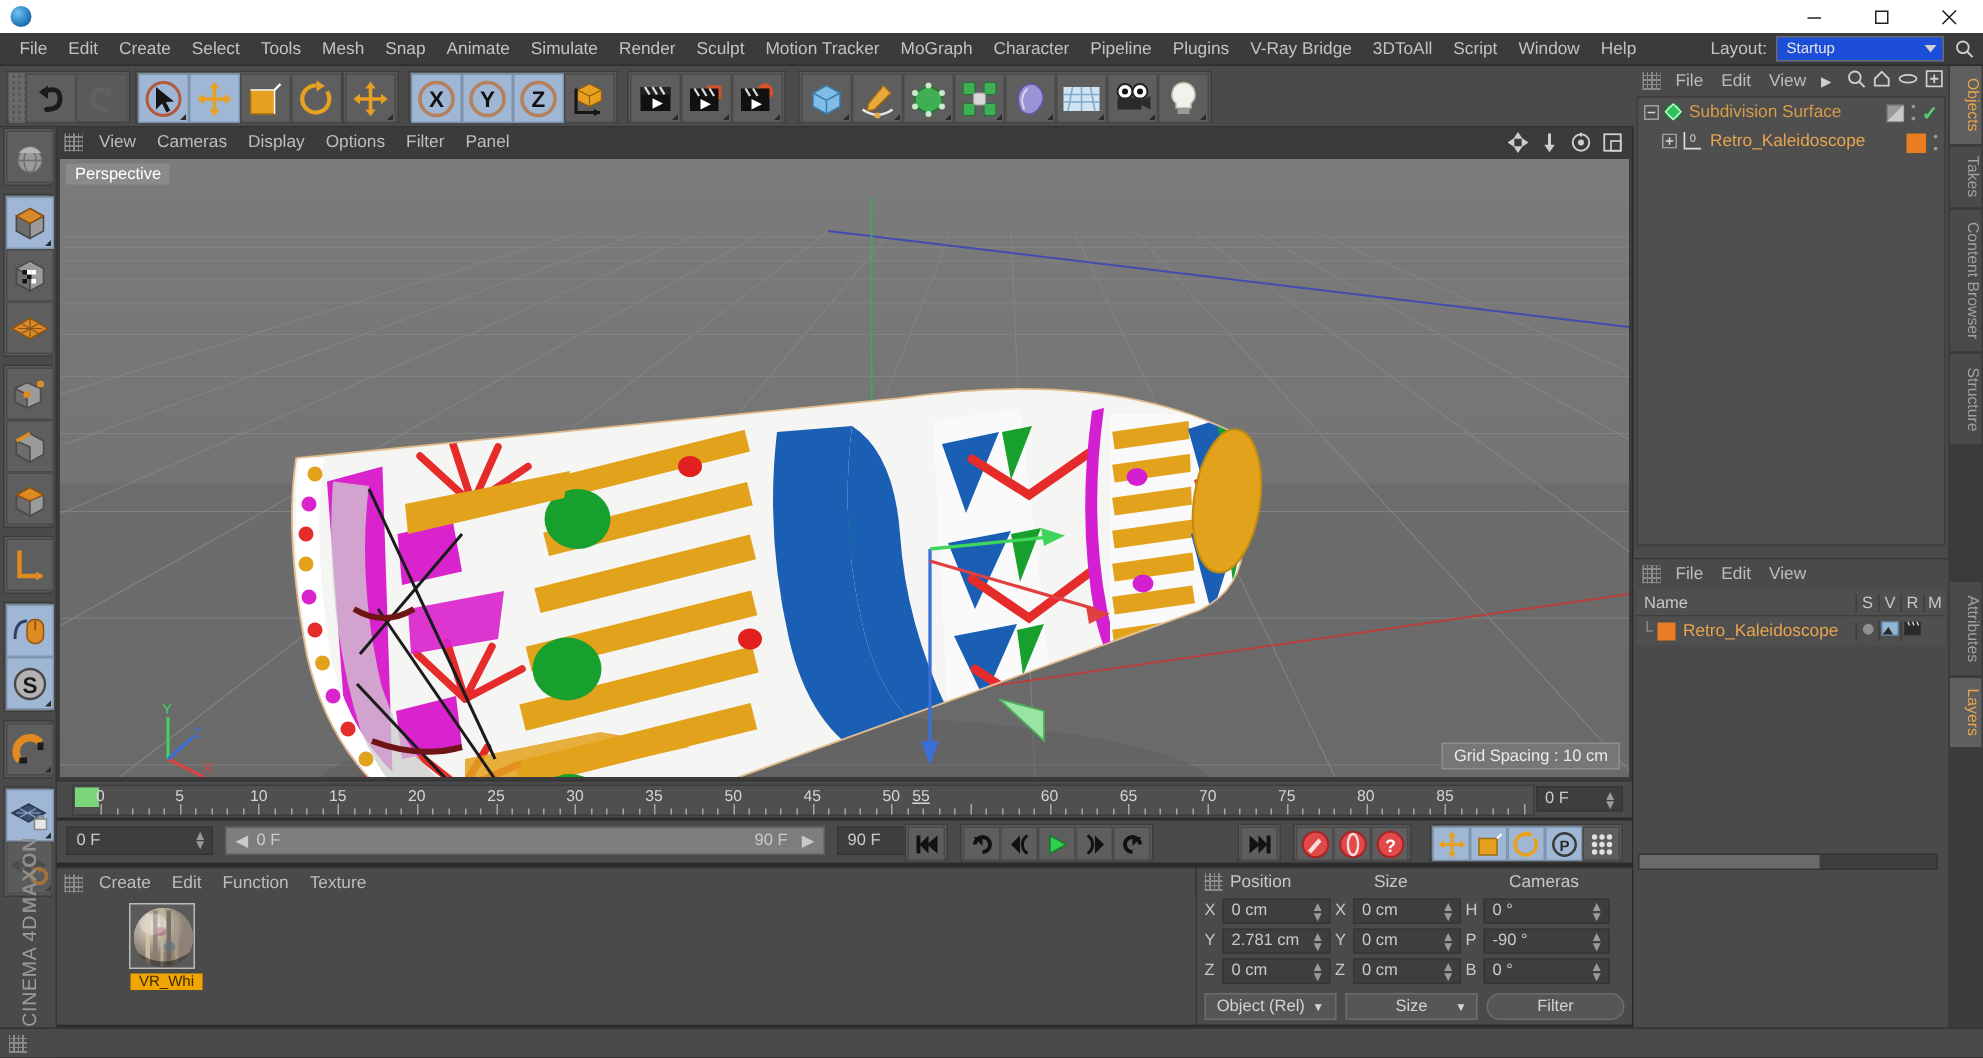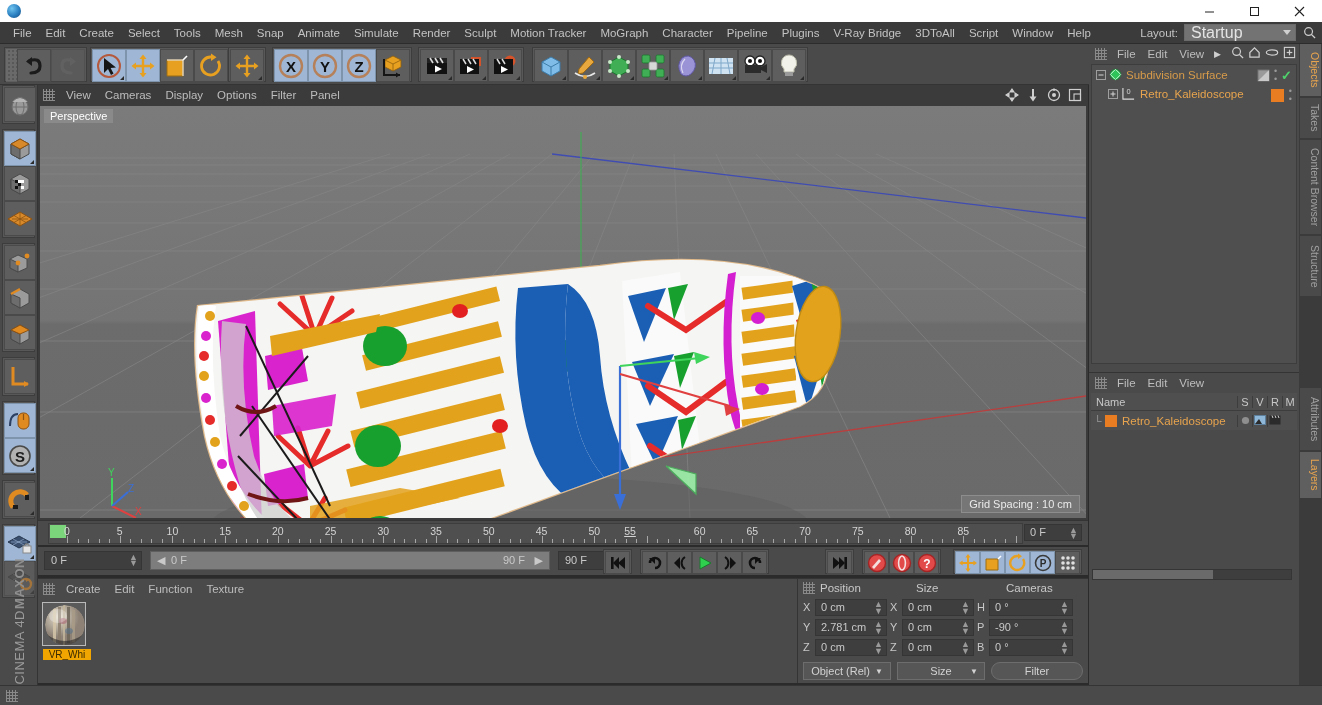--- a/index.html
+++ b/index.html
@@ -26,22 +26,22 @@
   
   .menubar{
     position:absolute; left:0; top:22px; width:1322px; height:22px;
     background:#3b3b3b; display:flex; align-items:center; padding-left:6px;
     border-bottom:1px solid #2c2c2c;
   }
   .menubar .mi{ padding:2px 7px; color:#c3c3c3; font-size:11.5px; white-space:nowrap; }
   .layout-box{ position:absolute; right:26px; top:2px; display:flex; align-items:center; gap:6px; }
   .layout-box .lbl{ color:#c3c3c3; font-size:11.5px; }
   .layout-sel{
-    width:112px; height:17px; background:#737373; border:1px solid #6b6b6b;
-    display:flex; align-items:center; padding-left:6px; color:#e4e4e4; font-size:16px;
+    width:112px; height:17px; background:#1d4ed8; border:1px solid #6b6b6b;
+    display:flex; align-items:center; padding-left:6px; color:#e4e4e4; font-size:10px;
     position:relative;
   }
   .layout-sel .arw{ position:absolute; right:4px; top:5px; width:0;height:0;
     border-left:4px solid transparent;border-right:4px solid transparent;border-top:5px solid #cfcfcf;}
   .mag-icon{ position:absolute; right:6px; top:4px; width:13px; height:13px; }
 
   
   .toolbar{
     position:absolute; left:0; top:44px; width:1322px; height:41px;
     background:#4a4a4a; border-bottom:1px solid #343434;
@@ -117,21 +117,21 @@
   .pbtn .corner{ position:absolute; right:1px; bottom:1px; width:0;height:0;
     border-left:3px solid transparent; border-bottom:3px solid #2b2b2b;}
 
   
   .matpanel{ position:absolute; left:38px; top:578px; width:760px; height:105px; background:#4a4a4a;
     border-top:1px solid #343434; border-right:1px solid #343434; }
   .matmenu{ height:19px; display:flex; align-items:center; padding-left:3px; }
   .matmenu .mi{ padding:1px 7px; color:#bdbdbd; font-size:11.5px; }
   .matbody{ position:absolute; left:0; top:19px; right:0; bottom:0; background:#4a4a4a; padding:4px; }
   .matthumb{ width:44px; height:44px; border:1px solid #b9b9b9; position:relative;
-    background:#5a5a5a; }
+    background:#5a5a5a;margin-left:44px; }
   .matsphere{ position:absolute; left:2px; top:2px; width:40px; height:40px; border-radius:50%;
     overflow:hidden; }
   .matname{ position:absolute; left:0; top:46px; width:48px; background:#f0a500; color:#3a2a00;
     font-size:10px; text-align:center; }
 
   
   .coord{ position:absolute; left:798px; top:578px; width:290px; height:105px; background:#4a4a4a;
     border-top:1px solid #343434; }
   .coord-head{ display:flex; height:18px; align-items:center; font-size:11.5px; color:#c8c8c8; }
   .coord-row{ display:flex; align-items:center; height:20px; margin-bottom:0px; }
@@ -955,21 +955,21 @@
         <div class="ticklbl" style="left: 70.7222px;">5</div>
         <div class="ticklbl" style="left: 123.444px; text-align: right;">10</div>
         <div class="ticklbl" style="left: 176.167px;">15</div>
         <div class="ticklbl" style="left: 228.889px;">20</div>
         <div class="ticklbl" style="left: 281.611px;">25</div>
         <div class="ticklbl" style="left: 334.333px;">30</div>
         <div class="ticklbl" style="left: 387.056px;">35</div>
         <div class="ticklbl" style="left: 439.778px;">50</div>
         <div class="ticklbl" style="left: 492.5px;">45</div>
         <div class="ticklbl" style="left: 545.222px;">50</div>
-        <div class="ticklbl" style="left: 581px; text-decoration: underline;">55</div>
+        <div class="ticklbl" style="left: 565px; text-decoration: underline;">55</div>
         <div class="ticklbl" style="left: 650.667px;">60</div>
         <div class="ticklbl" style="left: 703.389px;">65</div>
         <div class="ticklbl" style="left: 756.111px;">70</div>
         <div class="ticklbl" style="left: 808.833px;">75</div>
         <div class="ticklbl" style="left: 861.556px;">80</div>
         <div class="ticklbl" style="left: 914.278px;">85</div>
         <div class="ticklbl" style="left: 991px; font-family: Liberation Mono, monospace;">90</div>
       </div>
   </div>
   <div class="tl-field">

